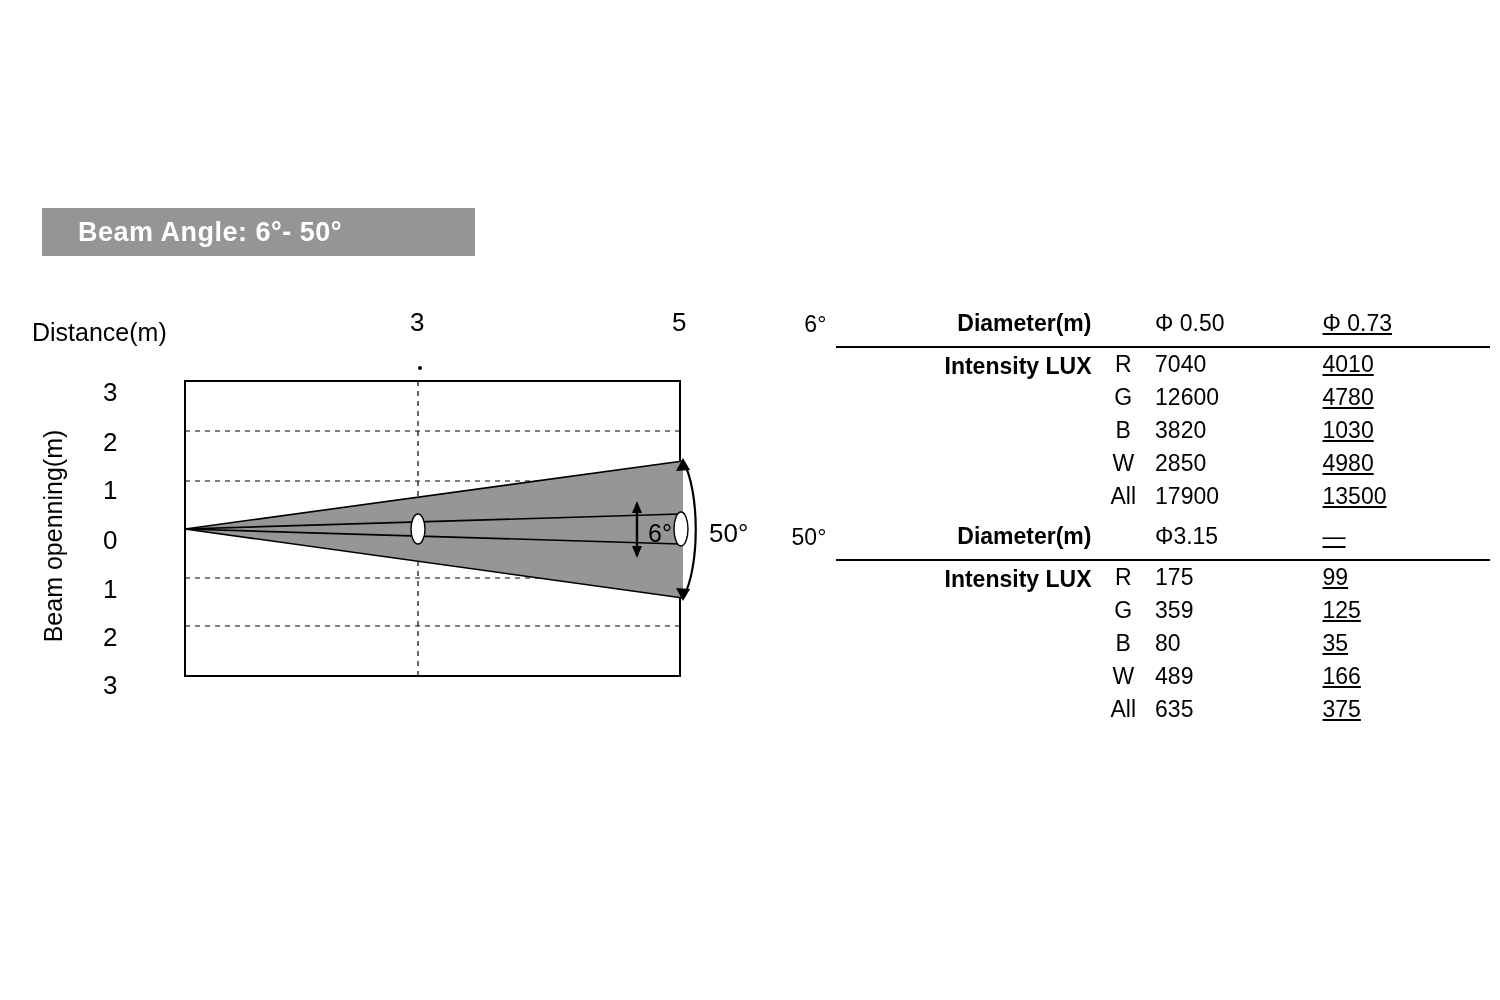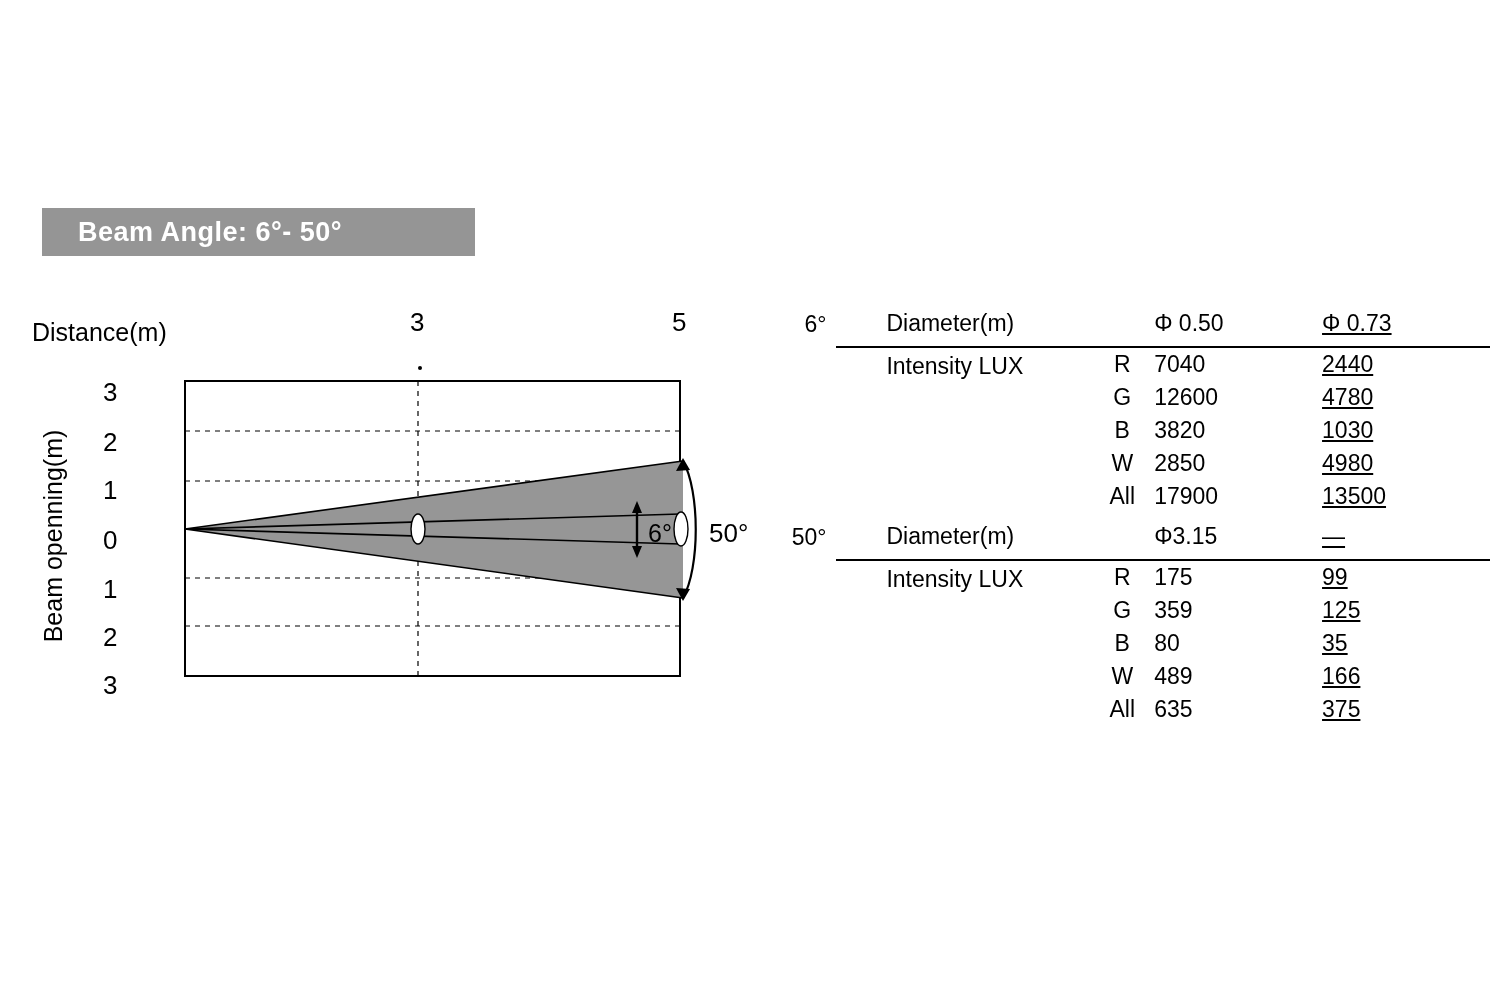--- a/index.html
+++ b/index.html
@@ -65,23 +65,24 @@
   }
   .angle-col {
     width: 60px;
     text-align: right;
     padding-right: 10px !important;
     font-size: 23px;
     white-space: nowrap;
   }
   .label-col {
     width: 215px;
-    text-align: left;
+    text-align: right;
     padding-left: 50px !important;
     white-space: nowrap;
+    font-weight: bold;
   }
   .chan-col {
     width: 70px;
     text-align: center;
   }
   .val-col {
     width: 185px;
     text-align: left;
   }
   .val-col2 {
@@ -199,21 +200,21 @@
         <span>All</span>
       </td>
       <td class="val-col stack">
         <span>7040</span>
         <span>12600</span>
         <span>3820</span>
         <span>2850</span>
         <span>17900</span>
       </td>
       <td class="val-col2 stack">
-        <span>2440</span>
+        <span>4010</span>
         <span>4780</span>
         <span>1030</span>
         <span>4980</span>
         <span>13500</span>
       </td>
     </tr>
 
     <tr class="row-diam">
       <td class="angle-col" rowspan="2">50°</td>
       <td class="label-col">Diameter(m)</td>

